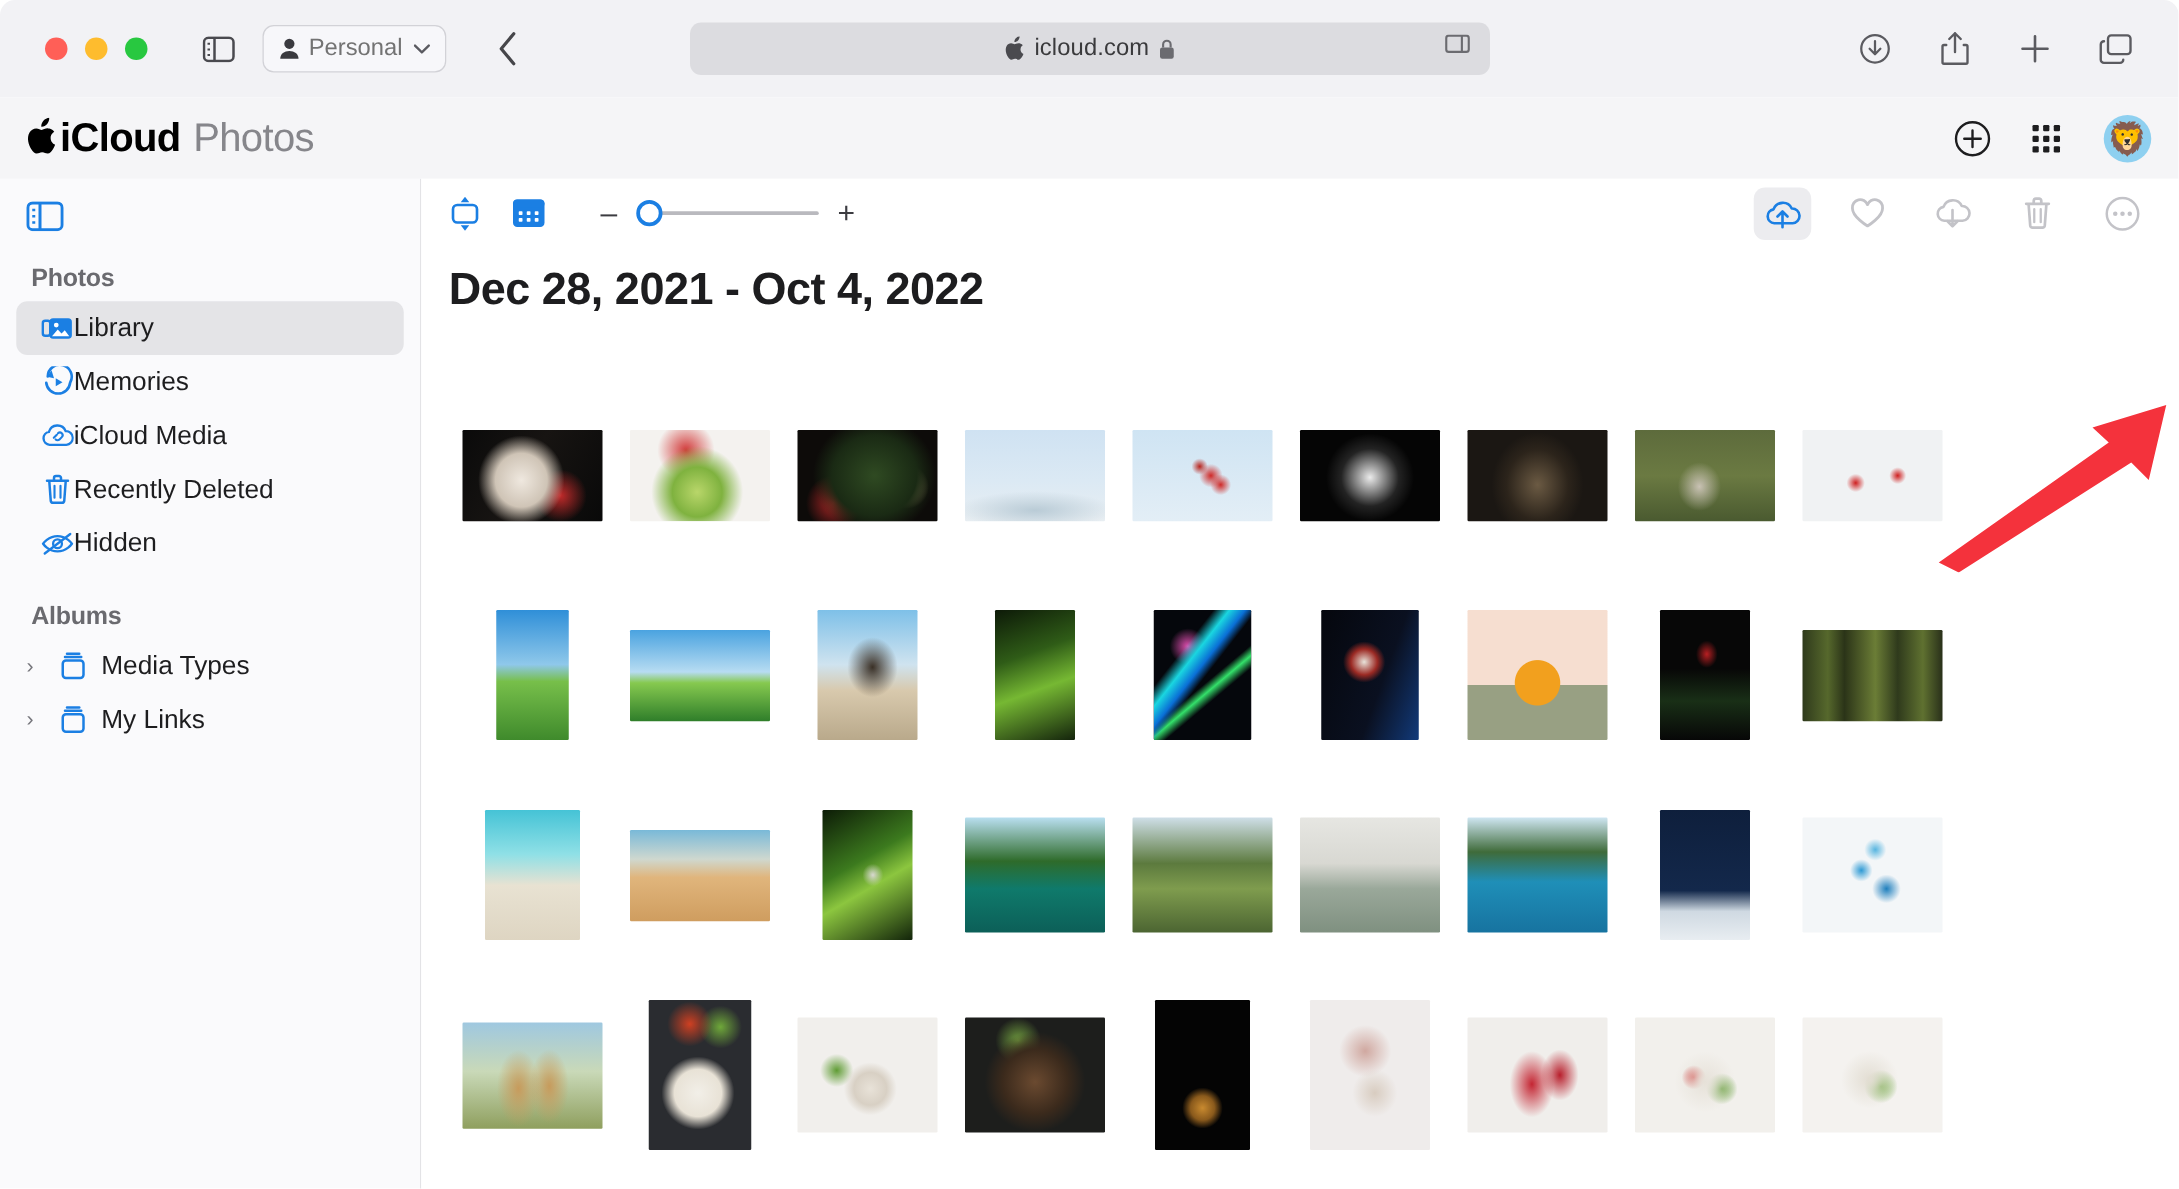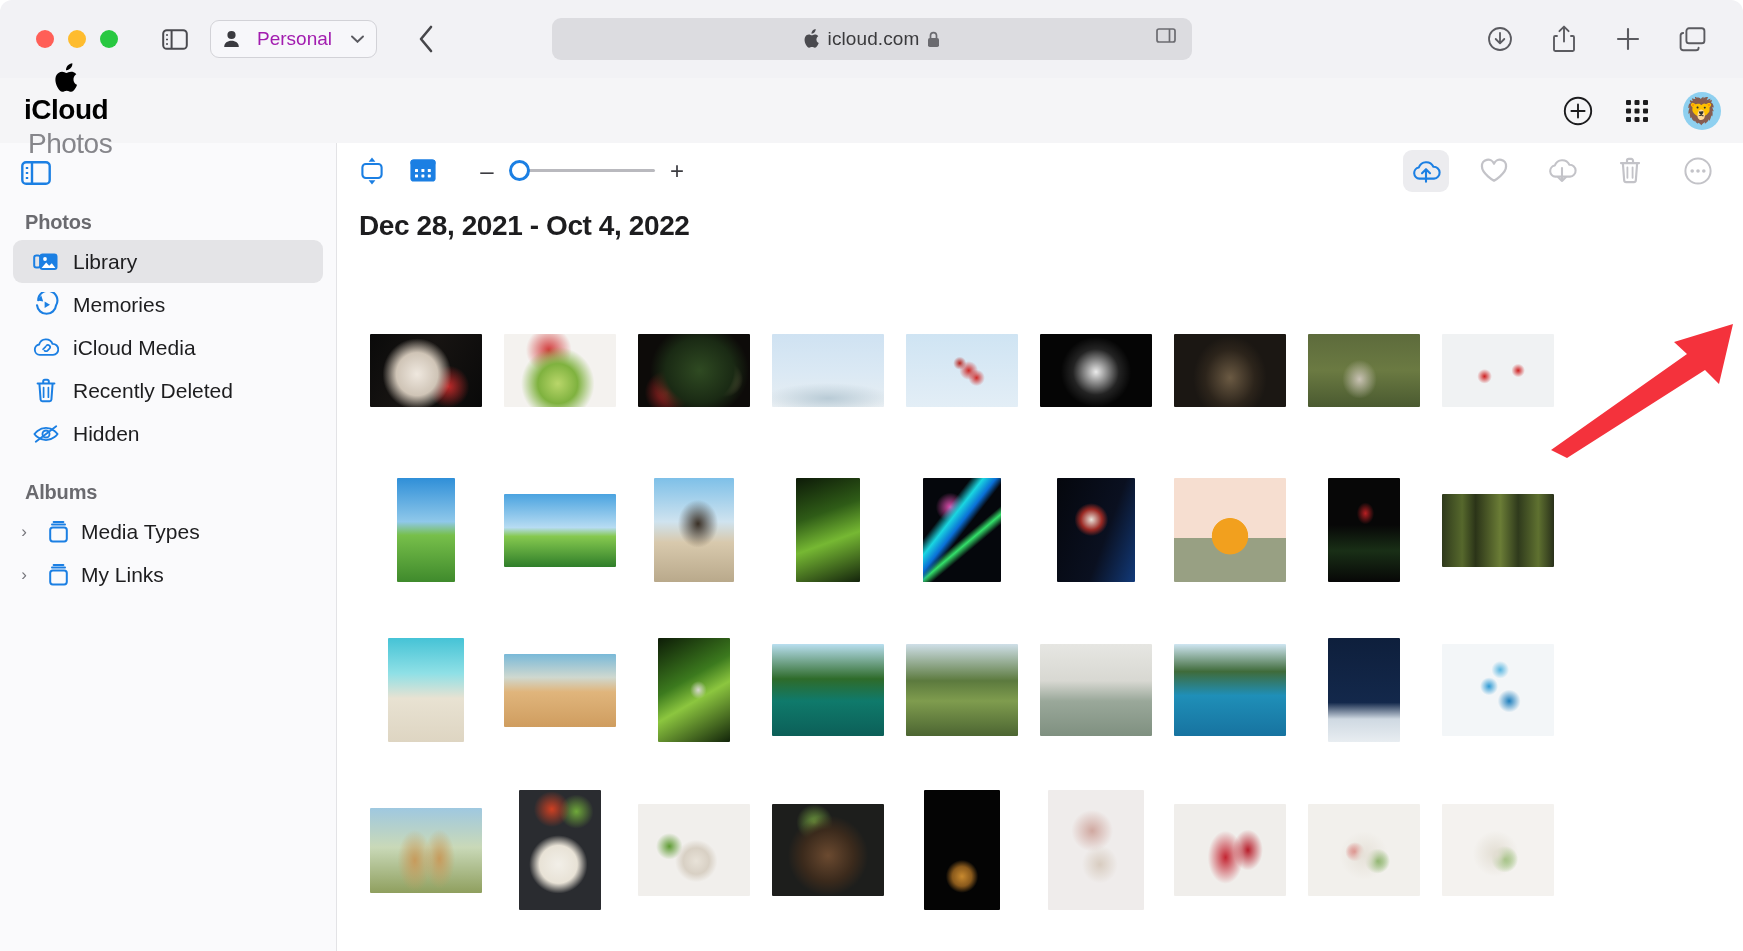--- a/index.html
+++ b/index.html
@@ -36,29 +36,29 @@
   .tl.green { background: #28c840; }
 
   .chrome-btn {
     width: 38px; height: 34px;
     display: flex; align-items: center; justify-content: center;
     color: #555;
   }
   .sidebar-toggle-chrome { margin-left: 38px; }
 
   .profile-chip {
-    display: flex; align-items: center; gap: 17px;
+    display: flex; align-items: center; gap: 7px;
     border: 1px solid #d2d2d7;
     background: #f7f7fa;
     border-radius: 9px;
     height: 38px;
     padding: 0 12px;
     margin-left: 16px;
     font-size: 19px;
-    color: #a21caf;
+    color: #737373;
     font-weight: 500;
   }
   .profile-chip .chev { font-size: 13px; color: #6e6e73; margin-left: 2px;}
 
   .back-btn { margin-left: 30px; color: #46464a; font-size: 26px; }
 
   .addressbar-wrap {
     position: absolute;
     left: 50%;
     transform: translateX(-50%);
@@ -91,21 +91,21 @@
   
   .app-header {
     height: 65px;
     flex: 0 0 65px;
     background: #f5f5f7;
     display: flex;
     align-items: center;
     padding: 0 22px 0 20px;
     position: relative;
   }
-  .brand { display: flex; align-items: center; gap: 2px; font-size: 28px; letter-spacing: -.5px; flex-direction: column;}
+  .brand { display: flex; align-items: flex-start; gap: 2px; font-size: 32px; letter-spacing: -.5px;}
   .brand .apple-glyph { font-size: 30px; color: #000; line-height: 1; position: relative; top: 2px;}
   .brand .icloud { color: #000; font-weight: 600; }
   .brand .photos { color: #86868b; font-weight: 400; margin-left: 8px; }
   .header-right {
     margin-left: auto; display: flex; align-items: center; gap: 30px;
   }
   .icon-btn { display: flex; align-items: center; justify-content: center; color: #1d1d1f; }
   .avatar {
     width: 38px; height: 38px; border-radius: 50%;
     background: #8ed0f0;
@@ -127,21 +127,21 @@
   }
   .sidebar-toggle-row { padding: 4px 0 12px 8px; }
   .sb-toggle { color: #1b7fe3; }
 
   .sb-section-title {
     font-size: 20px; font-weight: 700; color: #6a6a6f;
     padding: 10px 0 6px 12px;
     letter-spacing: -.2px;
   }
   .sb-item {
-    display: flex; align-items: center; gap: 14px;
+    display: flex; align-items: center; 
     height: 43px;
     border-radius: 9px;
     padding: 0 12px 0 20px;
     color: #1d1d1f;
     font-size: 21px;
   }
   .sb-item.selected { background: #e4e4e7; }
   .sb-ico { width: 26px; display: flex; align-items: center; justify-content: center; color: #1b7fe3; flex: 0 0 26px;}
   .sb-item.album { padding-left: 0; gap: 10px; }
   .disc { width: 22px; display:flex; align-items:center; justify-content:center; color:#76767c; font-size:17px; flex:0 0 22px;}
@@ -163,21 +163,21 @@
   .slider-track { position: absolute; left: 10px; right: 0; height: 3px; background: #b9b9be; border-radius: 2px; }
   .slider-knob {
     position: relative; width: 21px; height: 21px; border-radius: 50%;
     border: 3px solid #1b7fe3; background: #fff; z-index: 2;
   }
   .toolbar-right { margin-left: auto; display: flex; align-items: center; gap: 22px; padding-right: 8px; }
   .act-btn { width: 46px; height: 42px; display: flex; align-items: center; justify-content: center; border-radius: 9px; color: #c3c3c8; }
   .act-btn.active { background: #ececef; color: #1b7fe3; }
 
   .date-title {
-    font-size: 28px;
+    font-size: 36px;
     font-weight: 700;
     color: #1d1d1f;
     letter-spacing: -.4px;
     padding: 12px 0 0 22px;
   }
 
   
   .grid-wrap { padding: 48px 0 0 22px; }
   .grid-row {
     display: flex;

